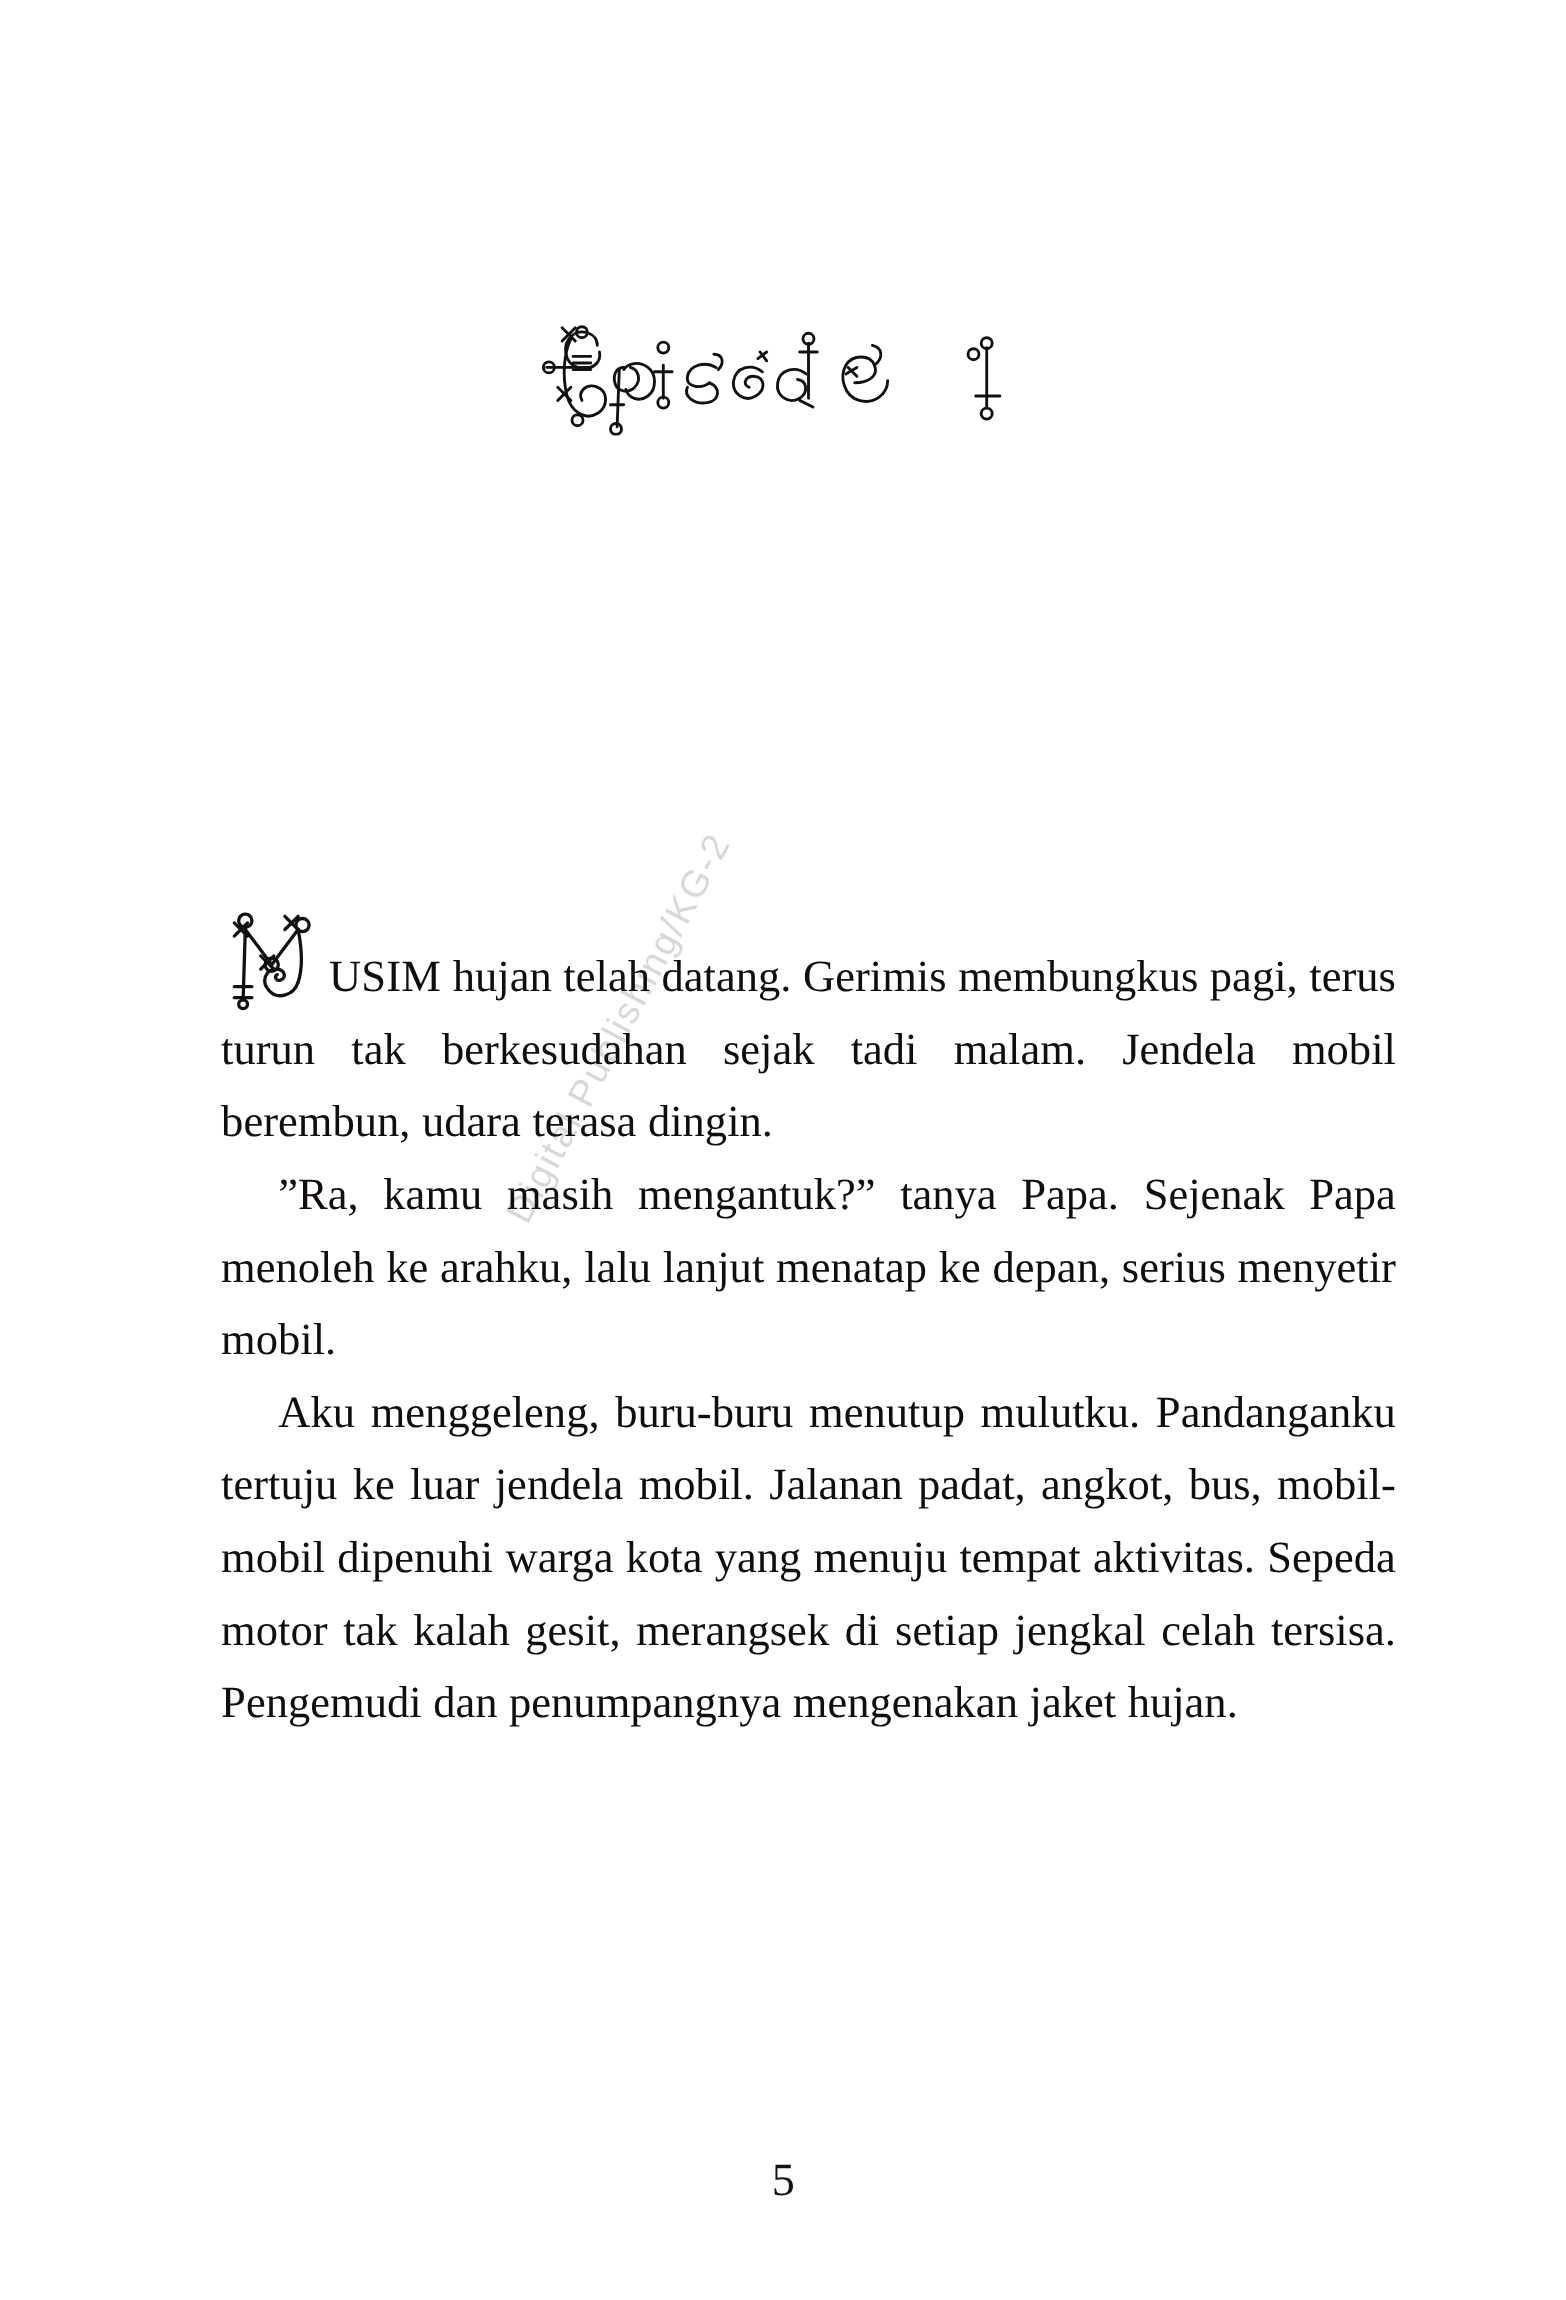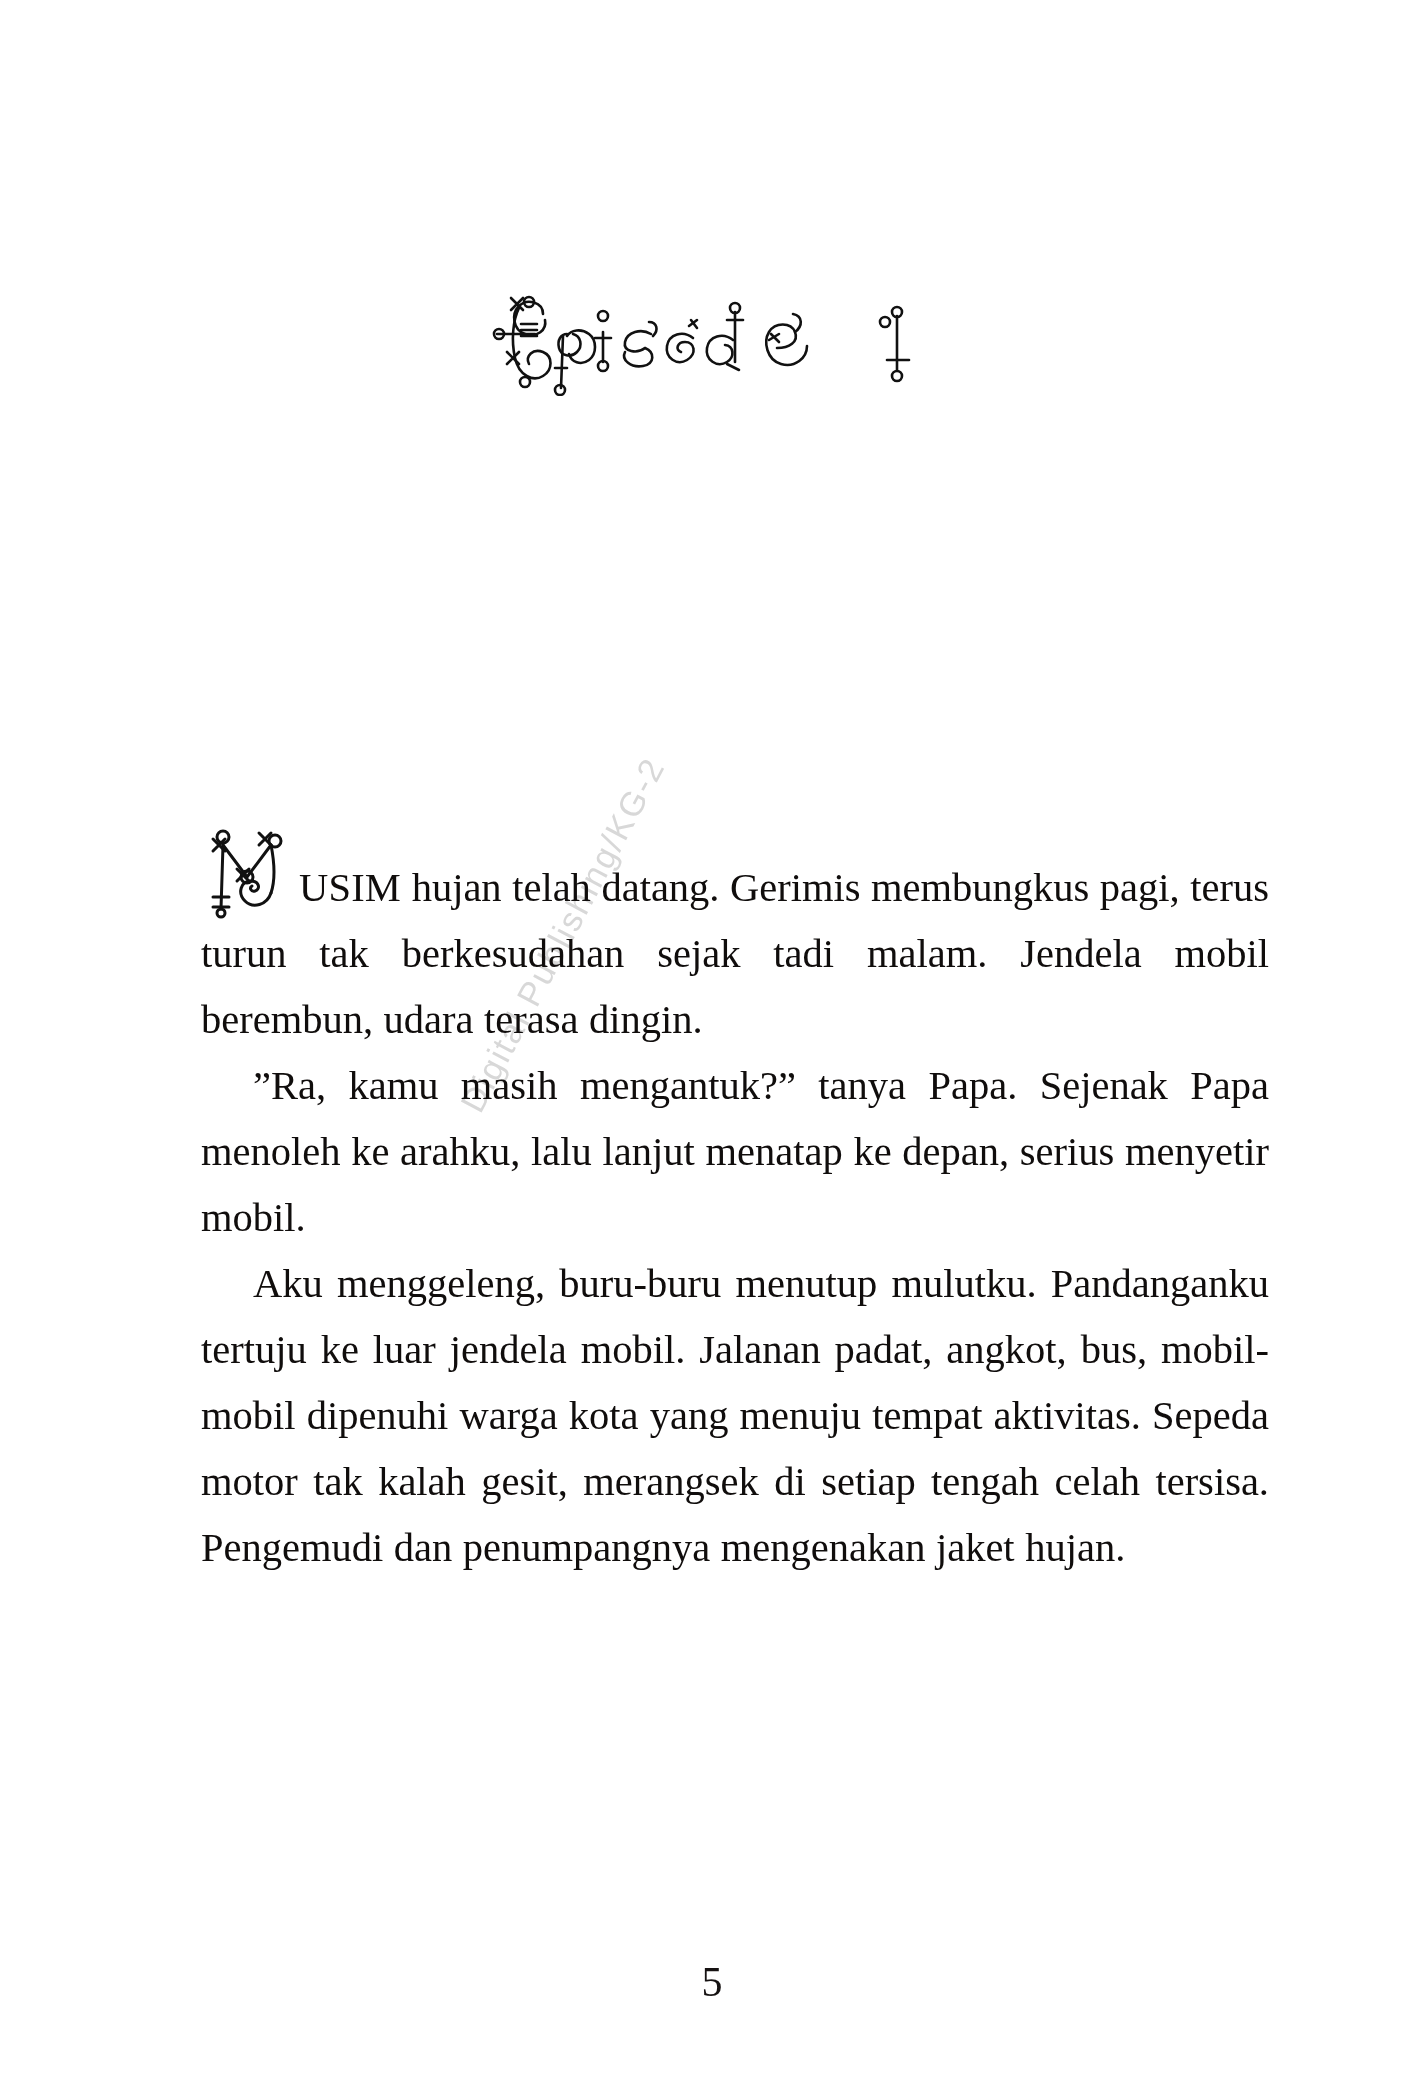--- a/index.html
+++ b/index.html
@@ -210,20 +210,20 @@
           <path d="M12 78 L28 78"></path>
           <path d="M12 88 L28 88"></path>
           <circle cx="20" cy="94" r="4"></circle>
         </svg>
       </span><span class="first-line-caps">USIM</span><span> hujan telah datang. Gerimis membungkus pagi, terus turun tak berkesudahan sejak tadi malam. Jendela mobil berembun, udara terasa dingin.</span>
     </p>
 
 
     <p class="para indent">”Ra, kamu masih mengantuk?” tanya Papa. Sejenak Papa menoleh ke arahku, lalu lanjut menatap ke depan, serius menyetir mobil.</p>
 
-    <p class="para indent">Aku menggeleng, buru-buru menutup mulutku. Pandanganku tertuju ke luar jendela mobil. Jalanan padat, angkot, bus, mobil-mobil dipenuhi warga kota yang menuju tempat aktivitas. Sepeda motor tak kalah gesit, merangsek di setiap tengah celah tersisa. Pengemudi dan penumpangnya mengenakan jaket hujan.</p>
+    <p class="para indent">Aku menggeleng, buru-buru menutup mulutku. Pandanganku tertuju ke luar jendela mobil. Jalanan padat, angkot, bus, mobil-mobil dipenuhi warga kota yang menuju tempat aktivitas. Sepeda motor tak kalah gesit, merangsek di setiap jengkal celah tersisa. Pengemudi dan penumpangnya mengenakan jaket hujan.</p>
 
 
   </div>
 
   <div class="folio">5</div>
 
 </div>
 
 </body></html>

